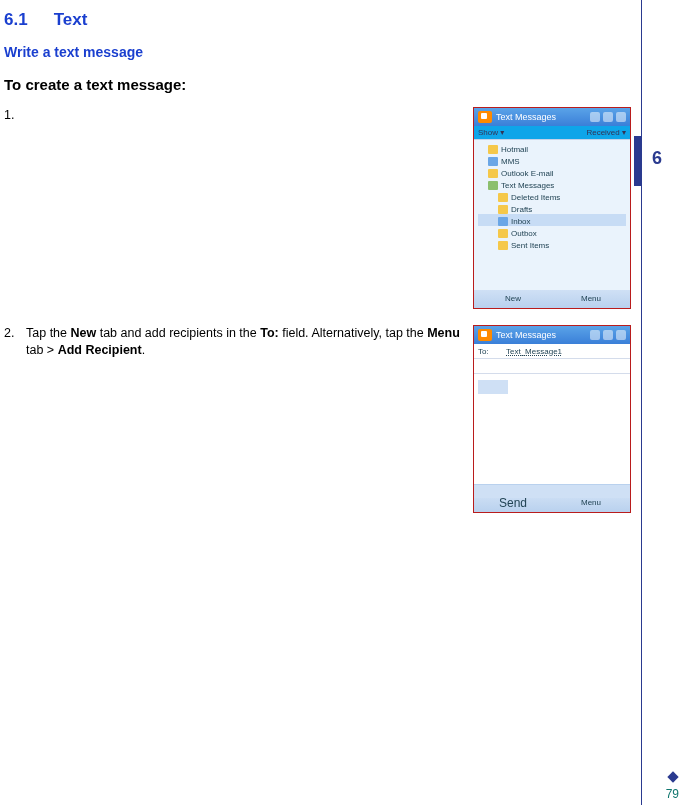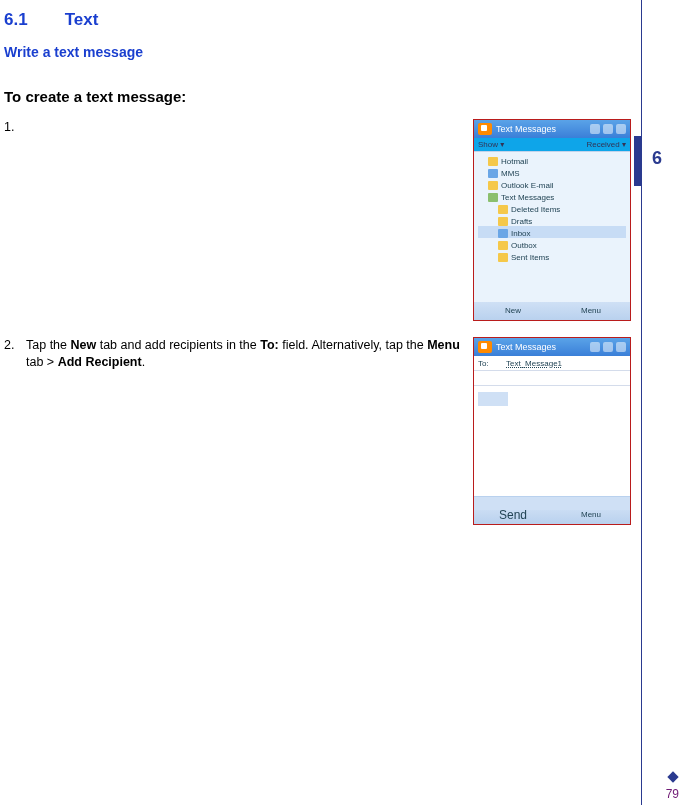--- a/index.html
+++ b/index.html
@@ -48,35 +48,35 @@
     width: 8px;
     height: 8px;
     background: #2a3a8f;
     transform: rotate(45deg);
   }
   .page-num {
     position: absolute;
     bottom: 4px;
     right: 2px;
     font-size: 12px;
-    color: #701a75;
+    color: #0f766e;
     margin-top: 20px;
   }
   h2.section {
     color: #1a3fcf;
     font-size: 17px;
     font-weight: bold;
     margin-bottom: 14px;
   }
-  h2.section .num { margin-right: 37px; }
+  h2.section .num { margin-right: 26px; }
   h3.subsection {
     color: #1a3fcf;
     font-size: 14px;
     font-weight: bold;
-    margin-bottom: 28px;
+    margin-bottom: 16px;
   }
   .lead {
     font-weight: bold;
     font-size: 15px;
     margin-bottom: 14px;
   }
   .step-row {
     display: flex;
     align-items: flex-start;
     margin-bottom: 16px;

